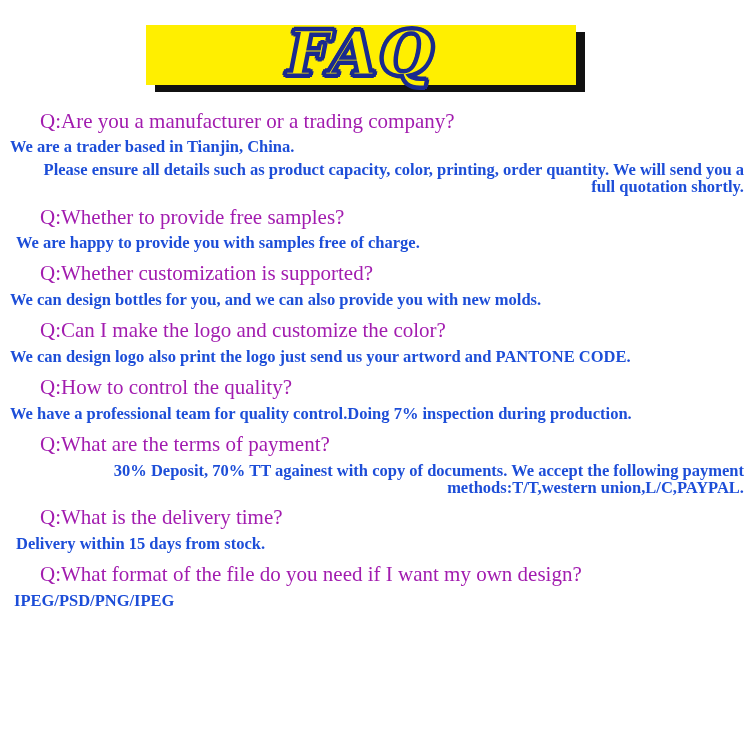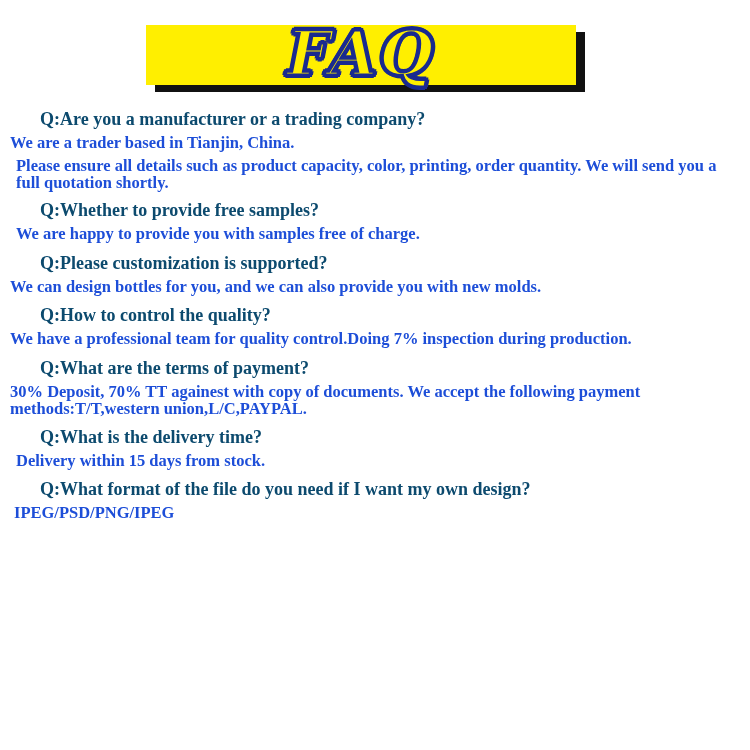--- a/index.html
+++ b/index.html
@@ -70,41 +70,42 @@
   }
 
   
   .faq-list {
     padding: 0 6px 0 6px;
   }
   .faq-item {
     margin: 0 0 2px 0;
   }
   .question {
-    color: #0c4a6e;
-    font-weight: bold;
-    font-size: 18px;
+    color: #a21caf;
+    font-weight: normal;
+    font-size: 21px;
     line-height: 1.45;
     padding-left: 34px;
     margin: 6px 0 2px 0;
     white-space: nowrap;
   }
   .answer {
     color: #1d4ed8;
     font-weight: bold;
     font-size: 16.5px;
     line-height: 1.12;
     padding-left: 4px;
     margin: 0 0 4px 0;
   }
   .answer.indent {
     padding-left: 10px;
   }
   .answer.tight {
     line-height: 1.05;
+    text-align: right;
   }
   .answer.last {
     padding-left: 8px;
   }
 </style>
 </head>
 <body>
 
 <div class="page">
 
@@ -124,24 +125,28 @@
     <div class="faq-item">
       <div class="answer indent tight">Please ensure all details such as product capacity, color, printing, order quantity. We will send you a full quotation shortly.</div>
     </div>
 
     <div class="faq-item">
       <div class="question">Q:Whether to provide free samples?</div>
       <div class="answer indent">We are happy to provide you with samples free of charge.</div>
     </div>
 
     <div class="faq-item">
-      <div class="question">Q:Please customization is supported?</div>
+      <div class="question">Q:Whether customization is supported?</div>
       <div class="answer">We can design bottles for you, and we can also provide you with new molds.</div>
     </div>
 
+    <div class="faq-item">
+      <div class="question">Q:Can I make the logo and customize the color?</div>
+      <div class="answer">We can design logo also print the logo just send us your artword and PANTONE CODE.</div>
+    </div>
 
     <div class="faq-item">
       <div class="question">Q:How to control the quality?</div>
       <div class="answer">We have a professional team for quality control.Doing 7% inspection during production.</div>
     </div>
 
     <div class="faq-item">
       <div class="question">Q:What are the terms of payment?</div>
       <div class="answer tight">30% Deposit, 70% TT againest with copy of documents. We accept the following payment methods:T/T,western union,L/C,PAYPAL.</div>
     </div>

